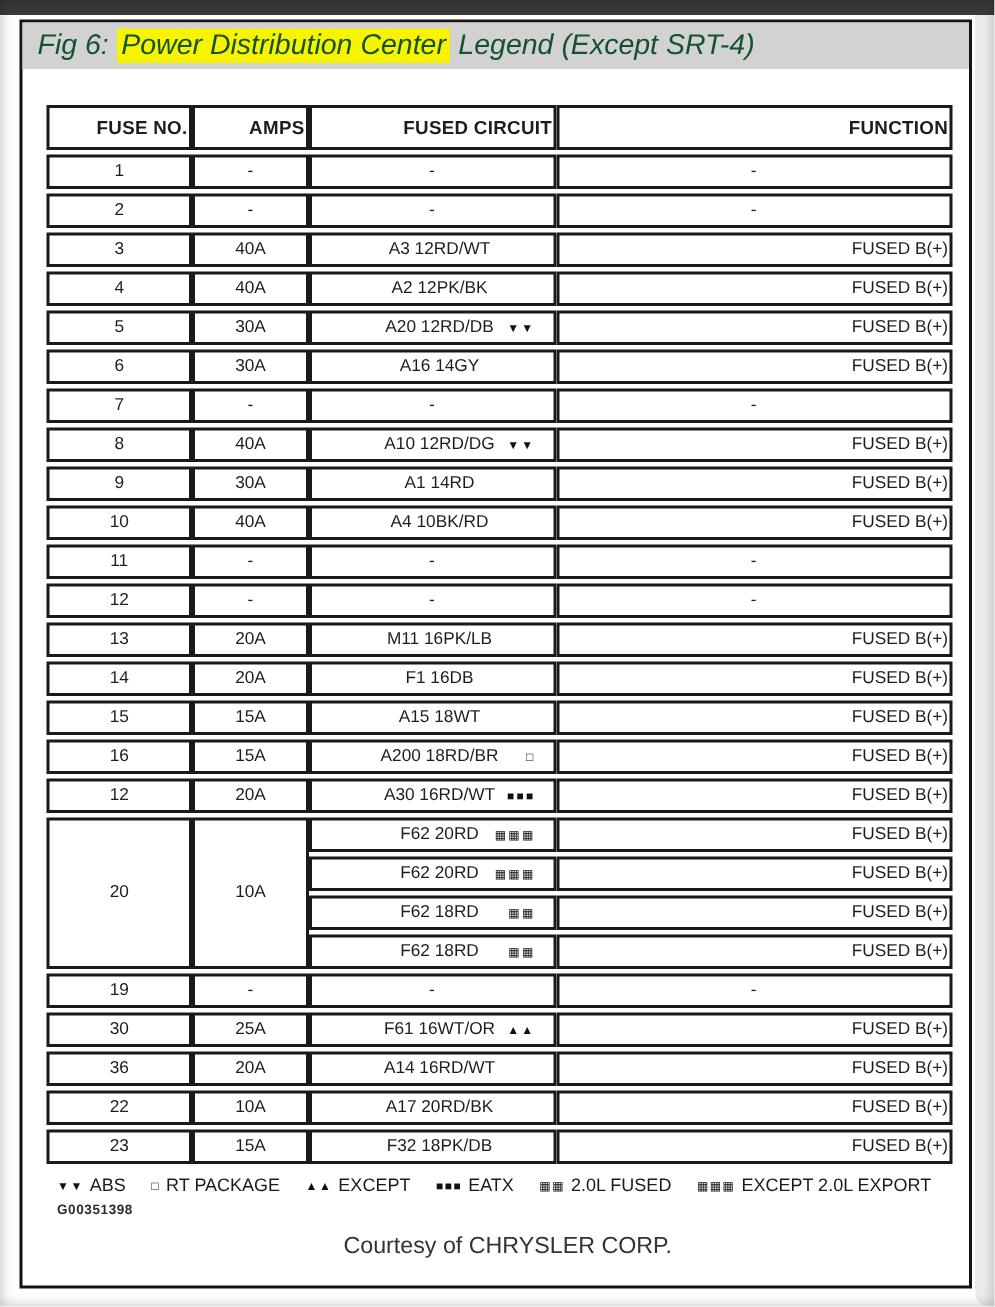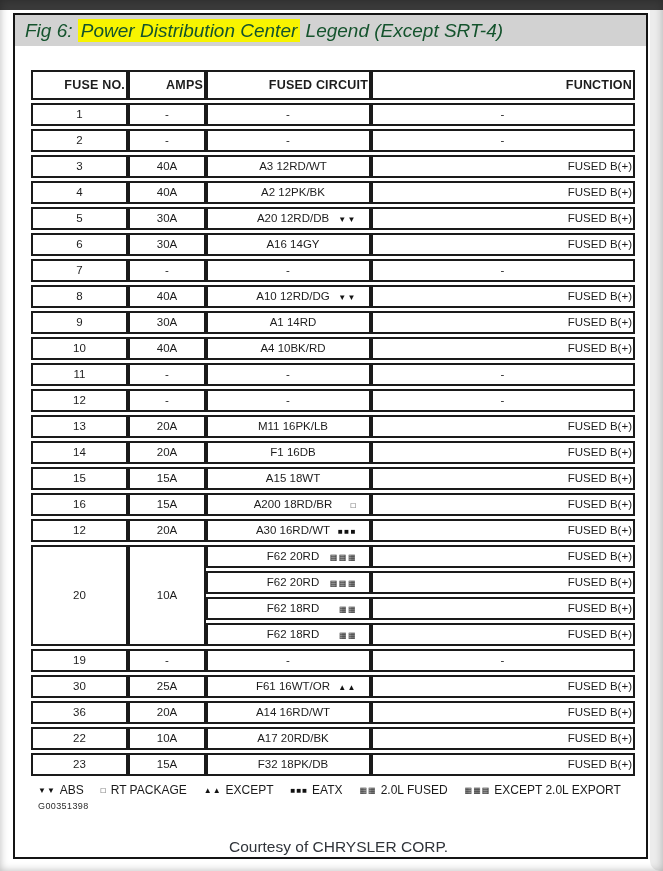--- a/index.html
+++ b/index.html
@@ -25,22 +25,22 @@
   td.c-circ{text-align:center;padding-left:10px;position:relative;}
   td.c-circ.dash{text-align:center;padding-left:0;}
   td.c-func{text-align:right;padding-left:18px;}
   td.c-func.dash{text-align:center;padding-left:0;}
   .sym-in-cell{position:absolute;right:12px;top:50%;transform:translateY(-50%);
     font-size:8px;letter-spacing:1.5px;color:#111;}
   .legend{display:flex;align-items:center;gap:17px;margin:4px 0 0 7px;font-size:12px;
     color:#1a1a1a;white-space:nowrap;}
   .legend-item{display:inline-flex;align-items:center;}
   .legend .sym{font-size:8px;letter-spacing:1px;margin-right:4px;color:#111;}
-  .gnum{margin:4px 0 0 7px;font-size:9px;color:#2c2c2c;letter-spacing:.4px;}
-  .courtesy{text-align:center;margin-top:27px;font-size:15.5px;color:#30343a;}
+  .gnum{margin:4px 0 0 7px;font-size:9px;color:#2c2c2c;letter-spacing:.4px;font-weight:bold;}
+  .courtesy{text-align:center;margin-top:11px;font-size:15.5px;color:#30343a;}
 </style>
 </head>
 <body>
 
 <div class="stage">
   <div class="topstrip"></div>
   <div class="gutter-right"></div>
 
   <div class="frame">
     <div class="titlebar">

